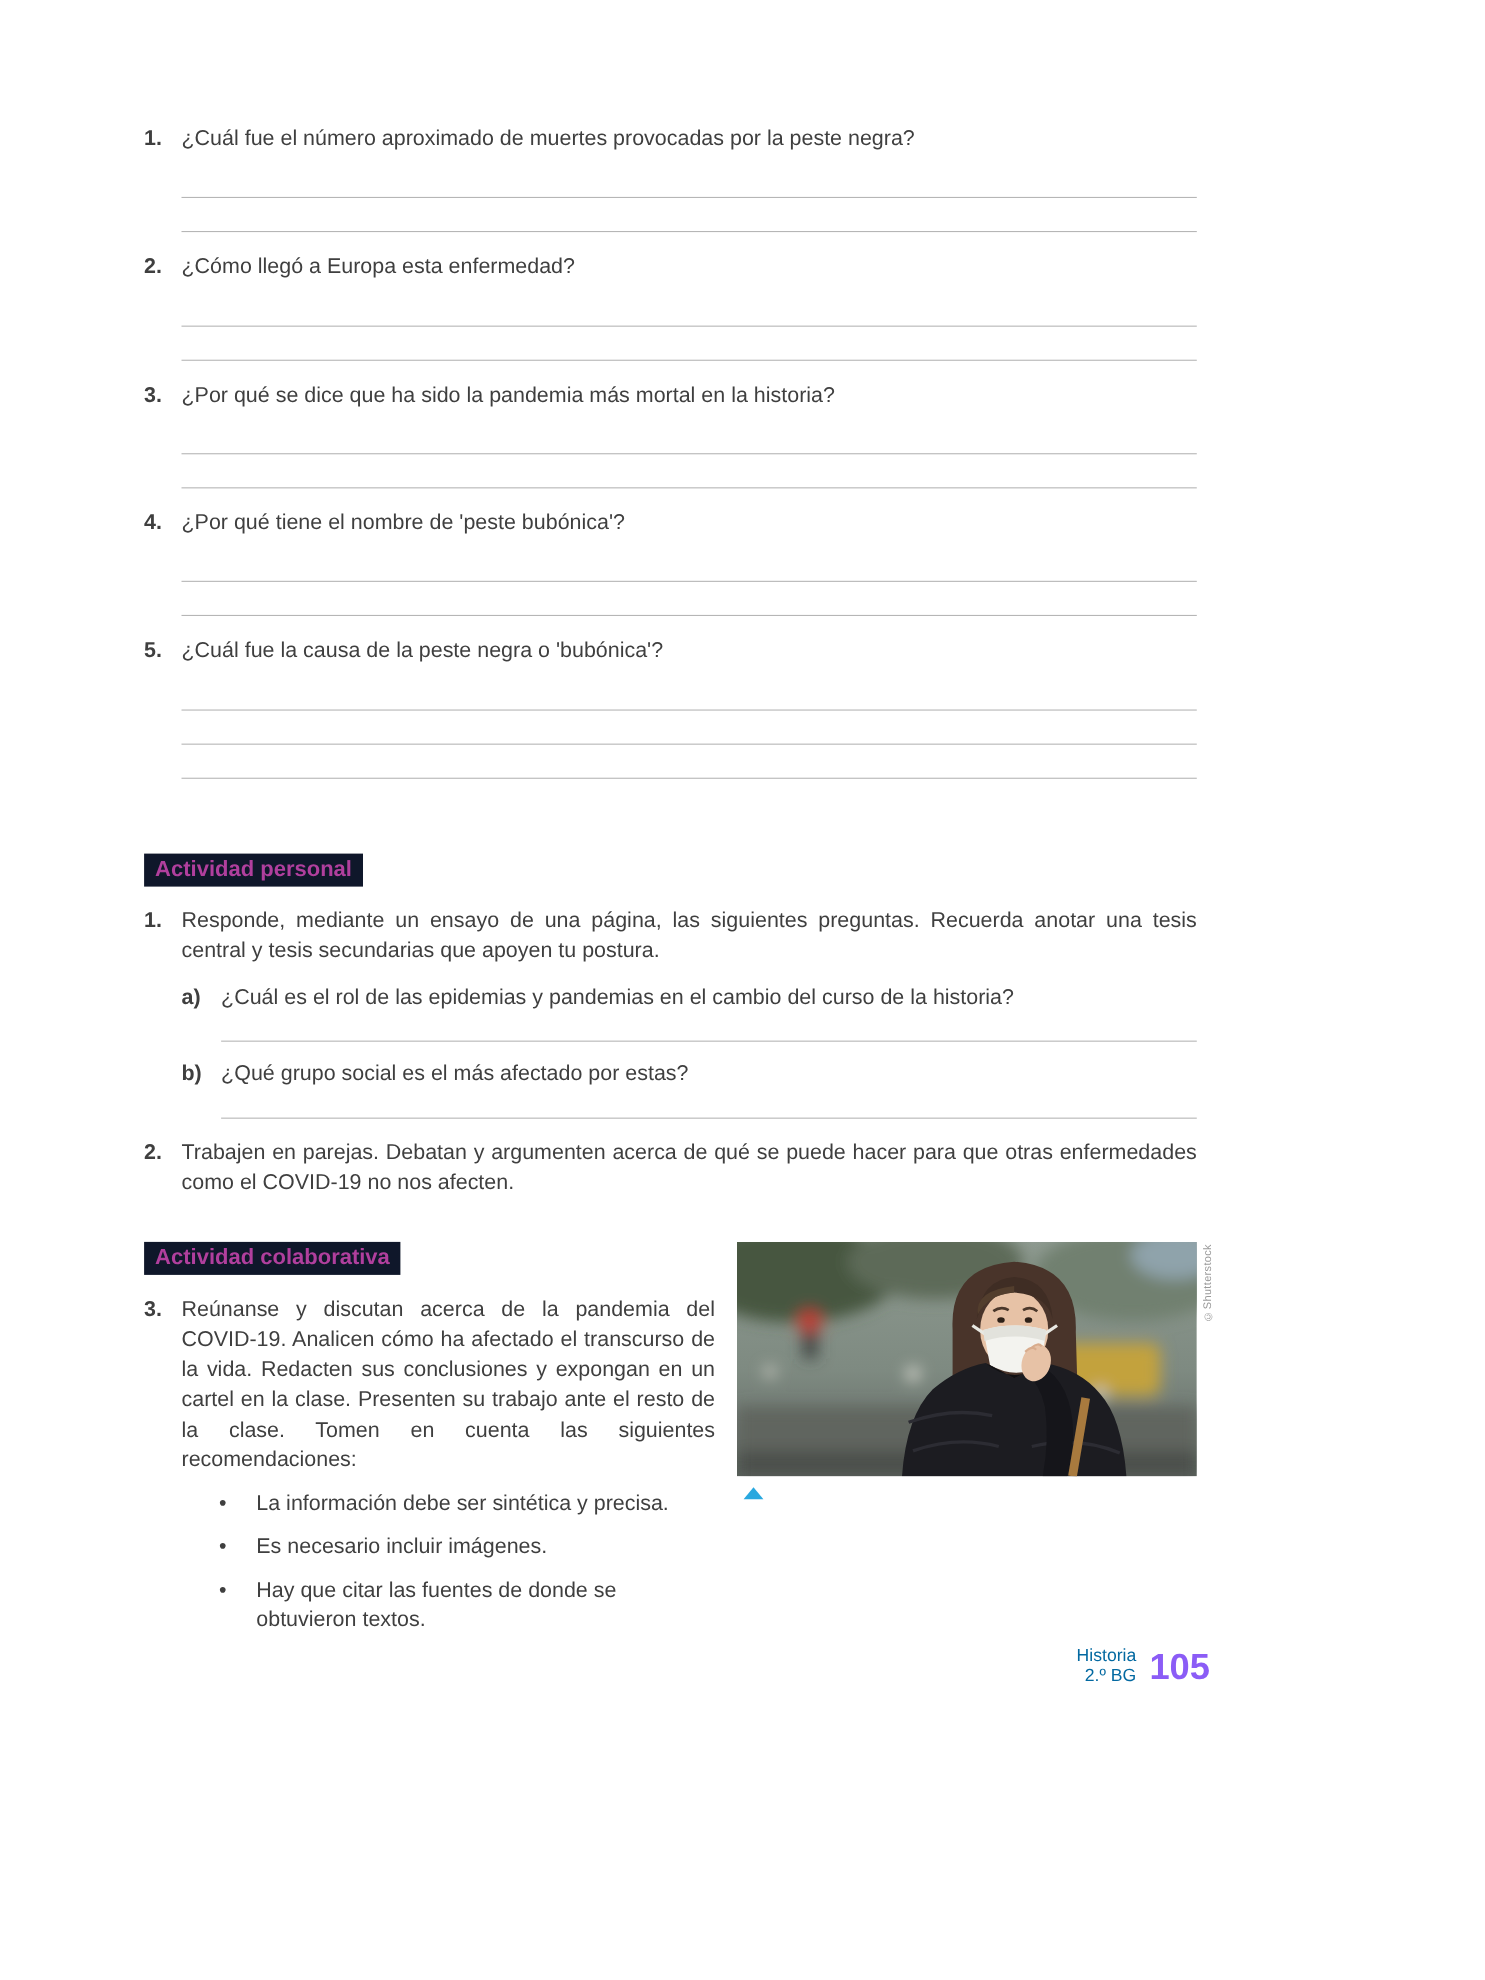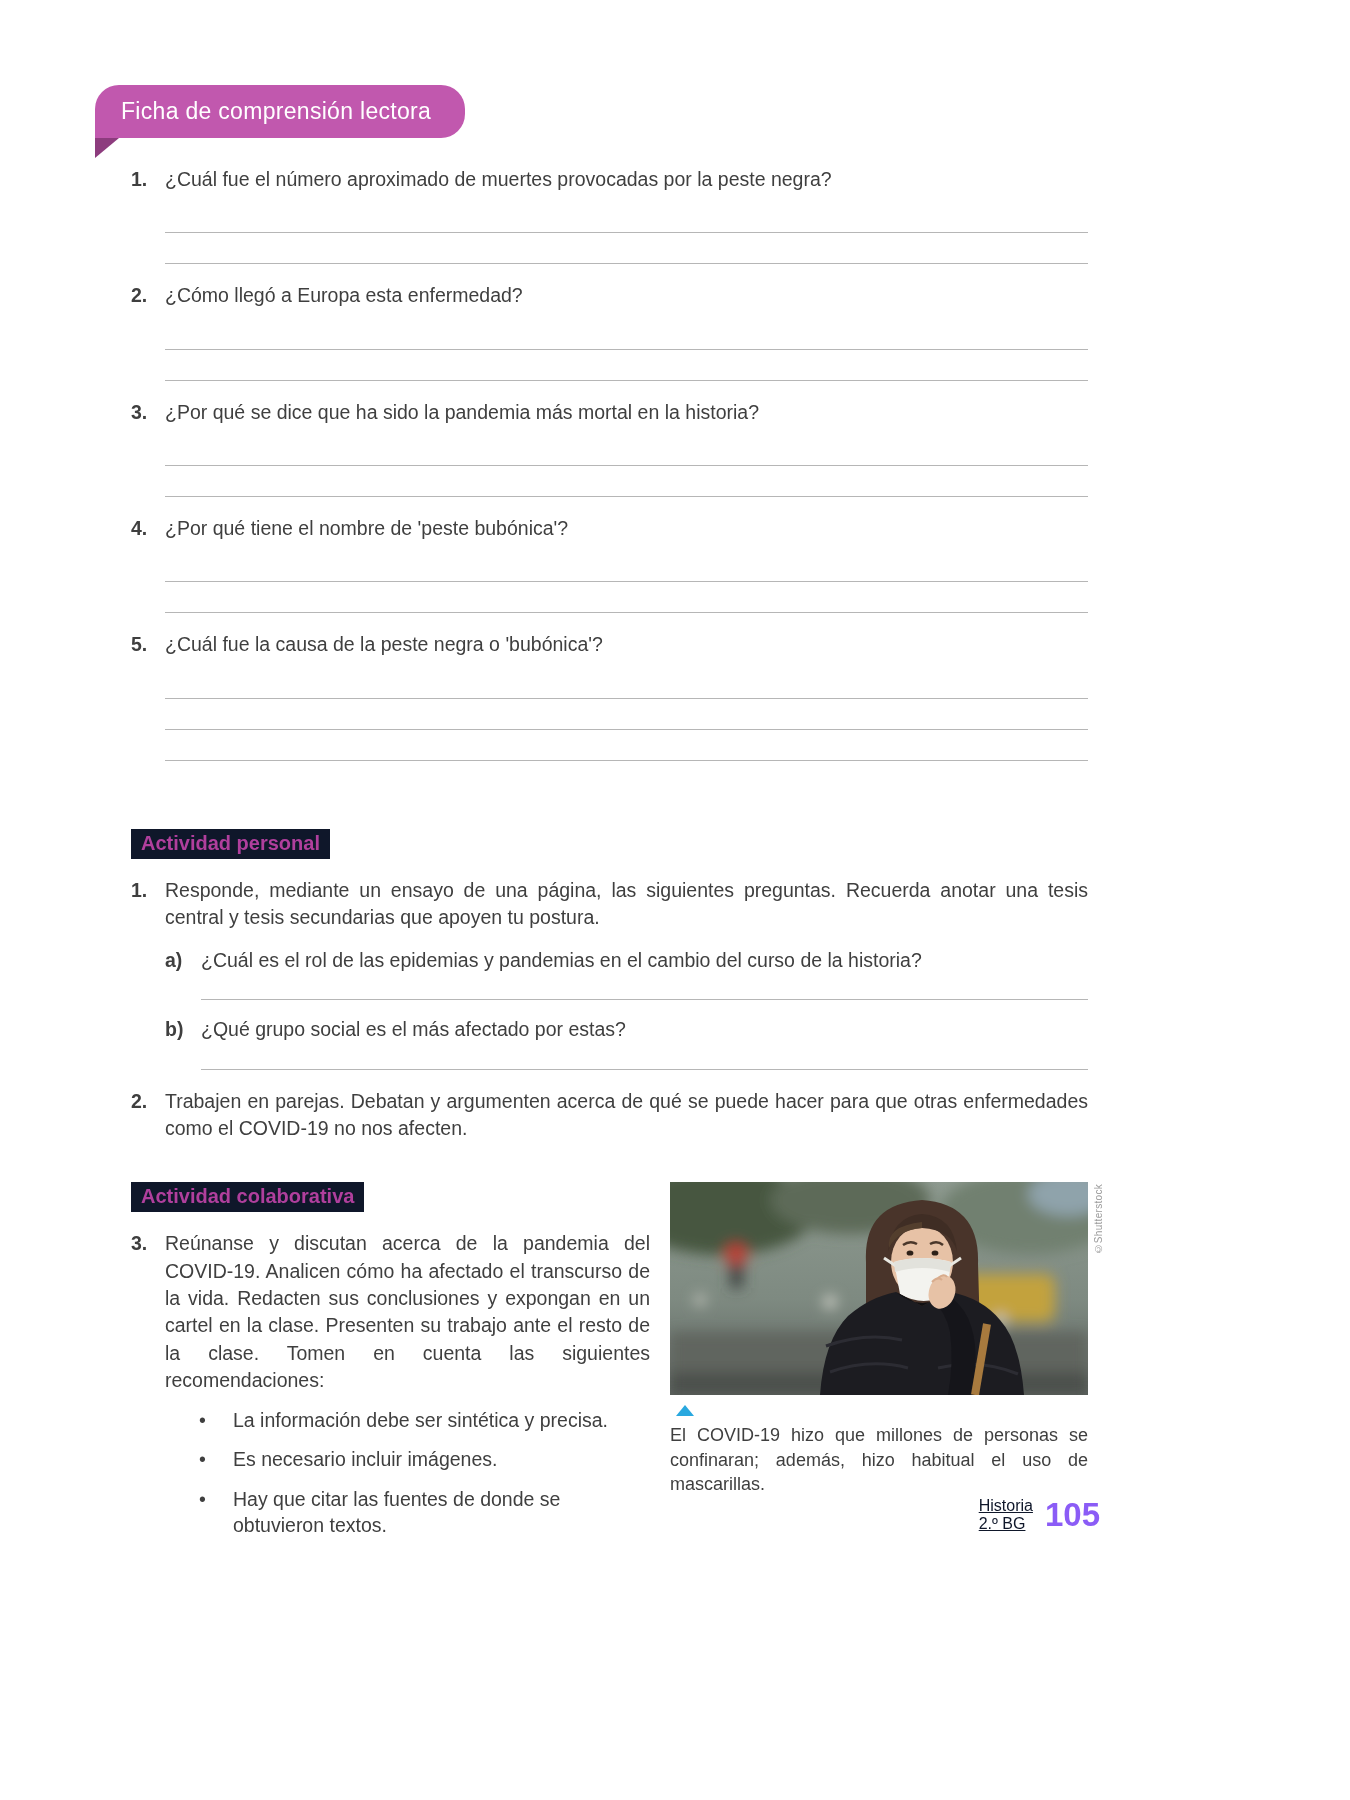--- a/index.html
+++ b/index.html
@@ -70,32 +70,29 @@
     border-left:9px solid transparent; border-right:9px solid transparent;
     border-bottom:11px solid #29a8df;
   }
   .figure-caption { font-size:18px; line-height:1.35; text-align:justify; }
 
   
   .footer {
     position:absolute; top:1496px; right:250px;
     display:flex; align-items:center; gap:12px;
   }
-  .footer-meta { font-size:16px; color:#0f172a; line-height:1.15;text-decoration:underline; }
+  .footer-meta { text-align:right; font-size:16px; color:#0369a1; line-height:1.15; }
   .footer-page { font-size:33px; font-weight:bold; color:#8b5cf6; }
 </style>
 </head>
 <body>
 
 <div class="page">
 
   <section>
-    <div class="badge">
-      <span>Ficha de comprensión lectora</span>
-    </div>
 
     <div class="q-block first">
       <div class="q-row">
         <span class="q-num">1.</span>
         <span class="q-text">¿Cuál fue el número aproximado de muertes provocadas por la peste negra?</span>
       </div>
       <div class="answer-lines">
         <div class="answer-line"></div>
         <div class="answer-line"></div>
       </div>
@@ -247,21 +244,20 @@
               <path d="M268,186 Q310,176 348,192" stroke="#2c2c33" stroke-width="3" fill="none"></path>
               <path d="M300,213 Q312,168 298,136 Q290,120 276,112 L262,118 Q276,130 280,150 Q284,180 278,213 Z" fill="#15151a"></path>
               <ellipse cx="272" cy="110" rx="13" ry="17" fill="#e7c2a6" transform="rotate(18 272 110)"></ellipse>
               <path d="M262,100 q6,-6 10,-2 M268,96 q6,-5 9,-1" stroke="#d8ac8d" stroke-width="2" fill="none"></path>
               <path d="M317,142 L305,213" stroke="#a87a3e" stroke-width="8"></path>
             </g>
           </svg>
           <span class="figure-credit">©Shutterstock</span>
         </div>
         <div class="caption-marker"></div>
-        <p class="figure-caption">El COVID-19 hizo que millones de personas se confinaran; además, hizo habitual el uso de mascarillas.</p>
       </div>
     </div>
   </section>
 
   <div class="footer">
     <div class="footer-meta">
       <div>Historia</div>
       <div>2.º BG</div>
     </div>
     <div class="footer-page">105</div>

